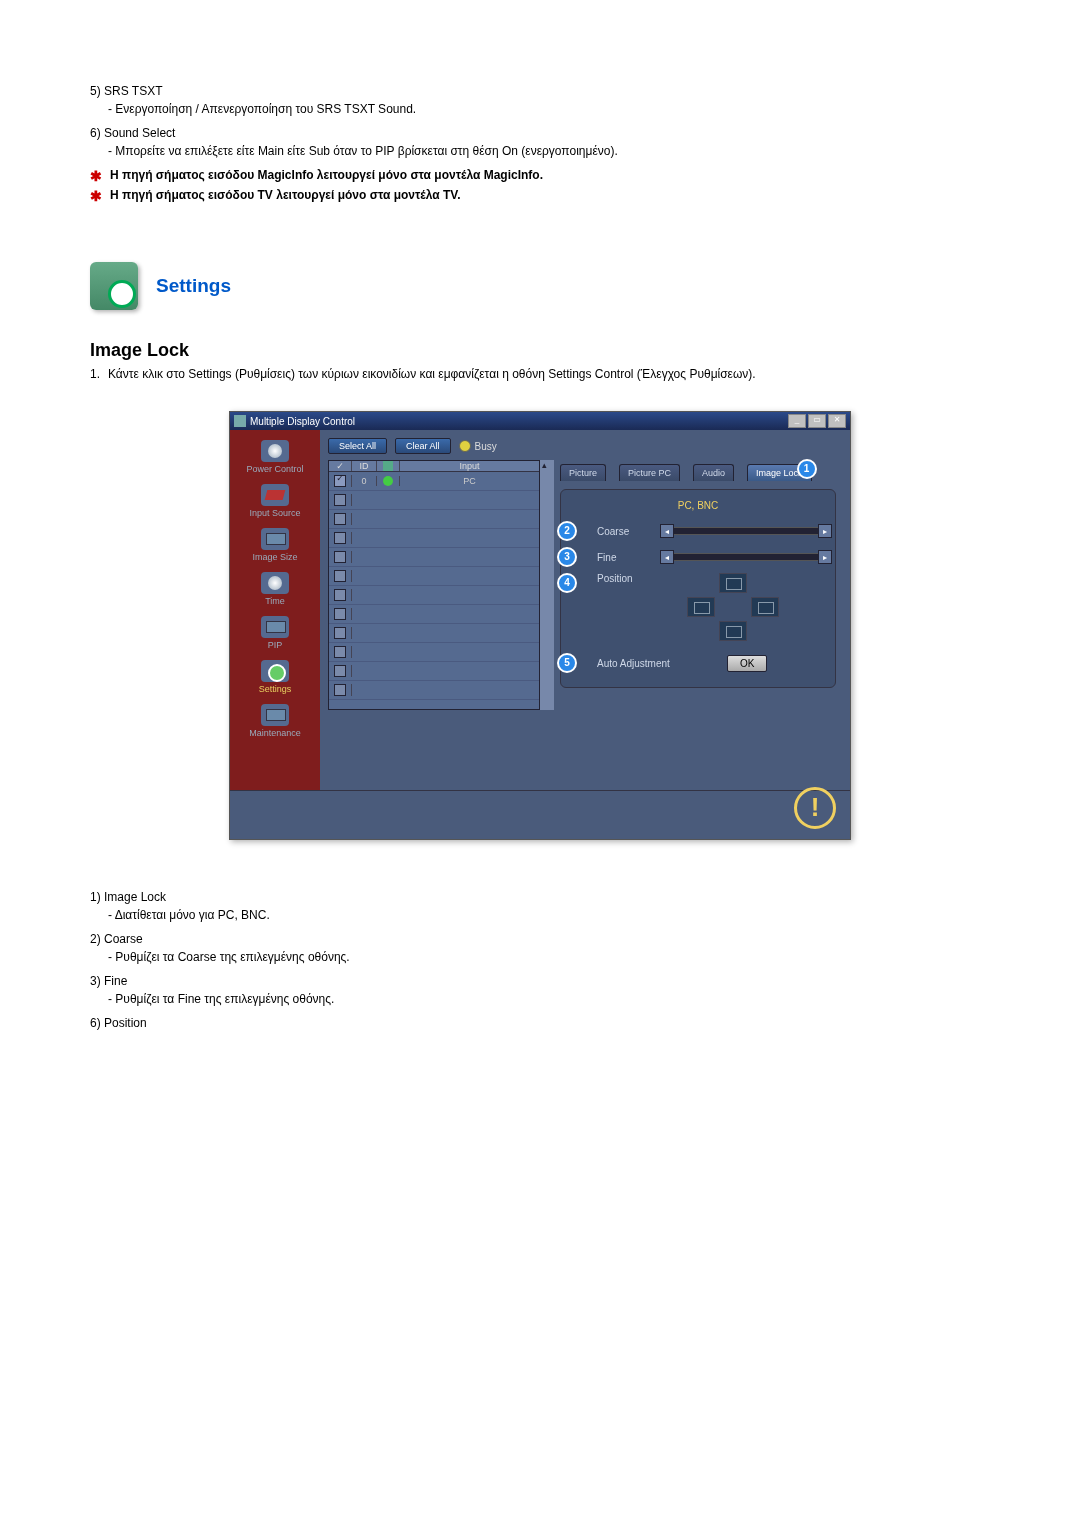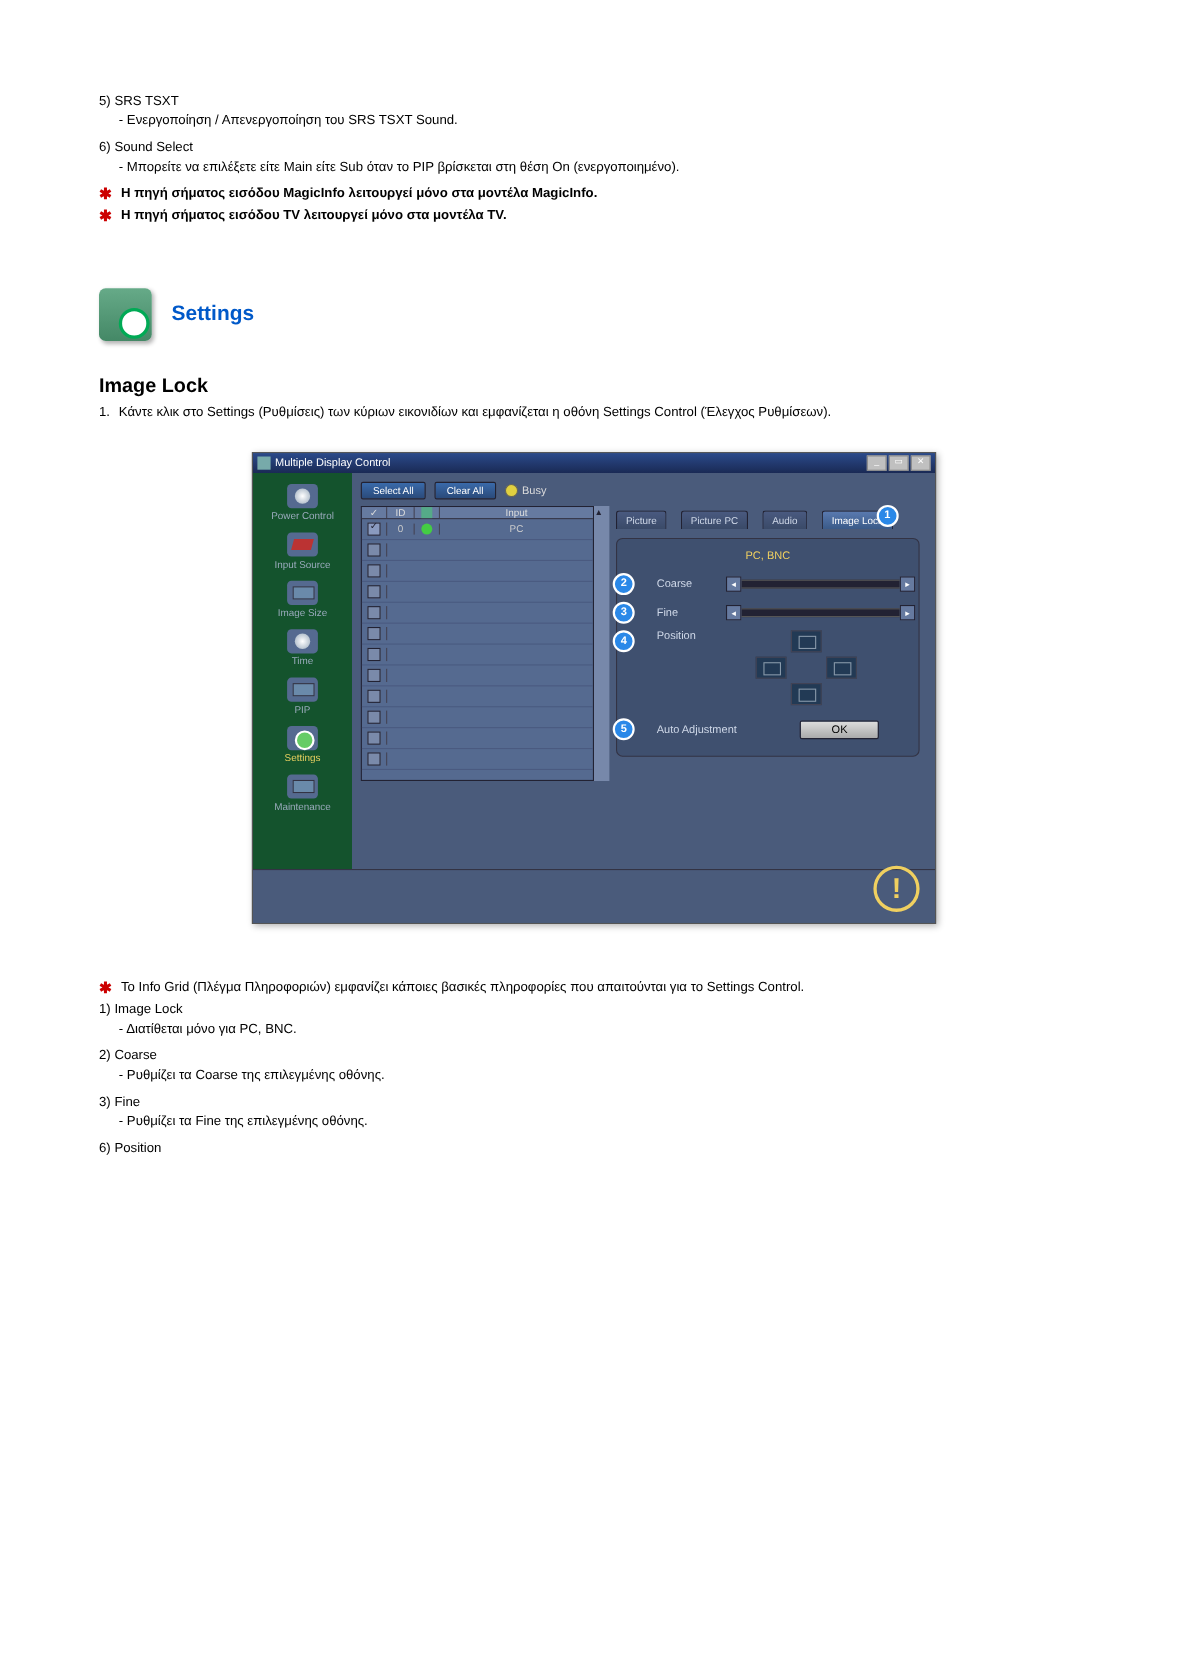--- a/index.html
+++ b/index.html
@@ -134,21 +134,21 @@
     font-style: italic;
     font-size: 9px;
   }
   .app-body {
     display: flex;
     background: #4a5b7b;
     height: 360px;
   }
   .sidebar {
     width: 90px;
-    background: #14532d;
+    background: #7f1d1d;
     padding-top: 6px;
   }
   .side-item {
     text-align: center;
     color: #9ab;
     font-size: 9px;
     padding: 4px 0 6px 0;
   }
   .side-item.active { color: #e8d060; }
   .side-ico {
@@ -350,21 +350,21 @@
   .pos-btn {
     background:#223a55;border:1px solid #445;position:relative;
   }
   .pos-btn::after{
     content:"";position:absolute;top:4px;left:6px;width:14px;height:10px;border:1px solid #89a;
   }
   .ok-btn {
     background: linear-gradient(#ddd,#aaa);
     color:#000;
     border:1px solid #223;
-    padding:2px 28px;
+    padding:2px 12px;
     font-size:10px;
     border-radius:2px;
     margin-left:30px;
   }
   .exclaim {
     width:36px;height:36px;border-radius:50%;
     border:3px solid #f0d060;
     color:#f0d060;
     font-size:26px;font-weight:bold;text-align:center;line-height:34px;
     position:absolute;
@@ -597,21 +597,20 @@
             </div>
           </div>
         </div>
       </div>
     </div>
     <div class="app-footer">
       <div class="exclaim">!</div>
     </div>
   </div>
 
-  <div class="star-line normal">Το Info Grid (Πλέγμα Πληροφοριών) εμφανίζει κάποιες βασικές πληροφορίες που απαιτούνται για το Settings Control.</div>
 
   <div class="num-item">1) Image Lock</div>
   <div class="sub-item">- Διατίθεται μόνο για PC, BNC.</div>
 
   <div class="num-item">2) Coarse</div>
   <div class="sub-item">- Ρυθμίζει τα Coarse της επιλεγμένης οθόνης.</div>
 
   <div class="num-item">3) Fine</div>
   <div class="sub-item">- Ρυθμίζει τα Fine της επιλεγμένης οθόνης.</div>
 

